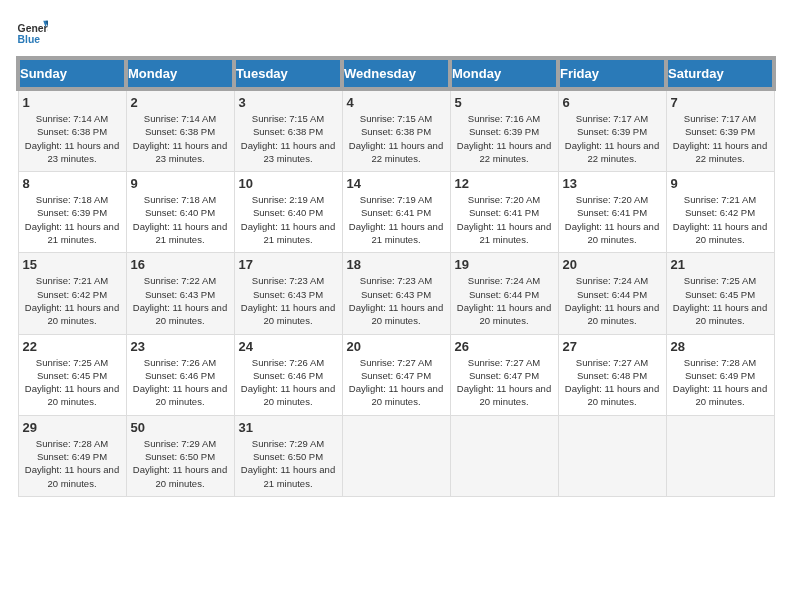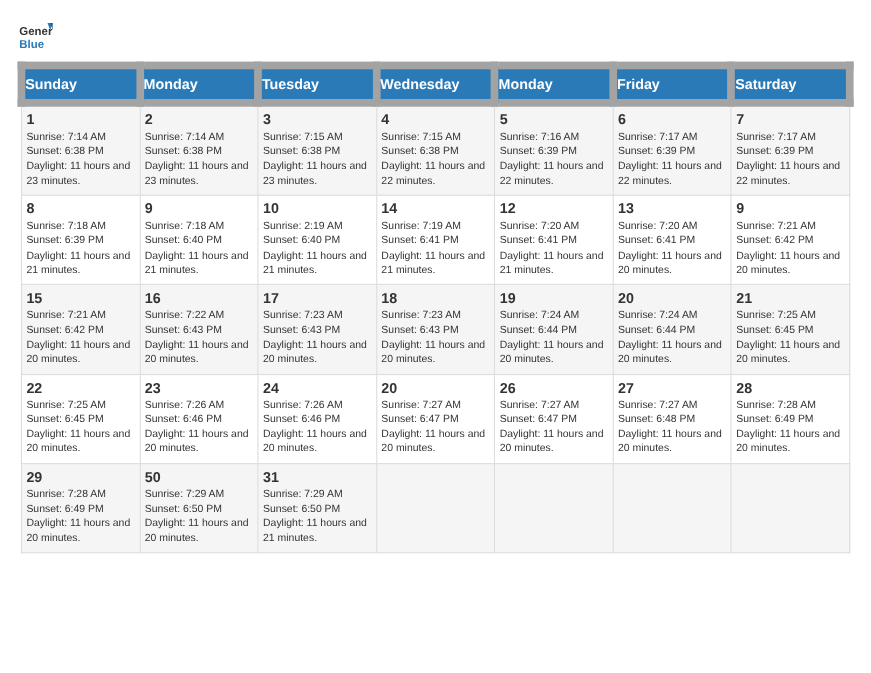--- a/index.html
+++ b/index.html
@@ -42,21 +42,21 @@
       border-collapse: collapse;
       table-layout: fixed;
     }
     thead th {
       background: #2a7ab8;
       color: #fff;
       font-size: 13px;
       font-weight: bold;
       padding: 6px 0;
       text-align: left;
-      border: 7px solid #a3a3a3;
+      border: 4px solid #a3a3a3;
     }
     tbody tr {
       background: #fff;
     }
     tbody tr:nth-child(odd) {
       background: #f5f5f5;
     }
     tbody td {
       vertical-align: top;
       padding: 4px 4px 6px 4px;
@@ -67,20 +67,21 @@
     }
     .day-num {
       font-size: 13px;
       font-weight: bold;
       display: block;
       margin-bottom: 2px;
     }
     .day-info {
       font-size: 9.5px;
       line-height: 1.4;
+      text-align: center;
     }
     .empty-cell {
       background: #f5f5f5;
     }
   </style>
 </head>
 <body>
 
 <div class="header">
   <div class="logo">

